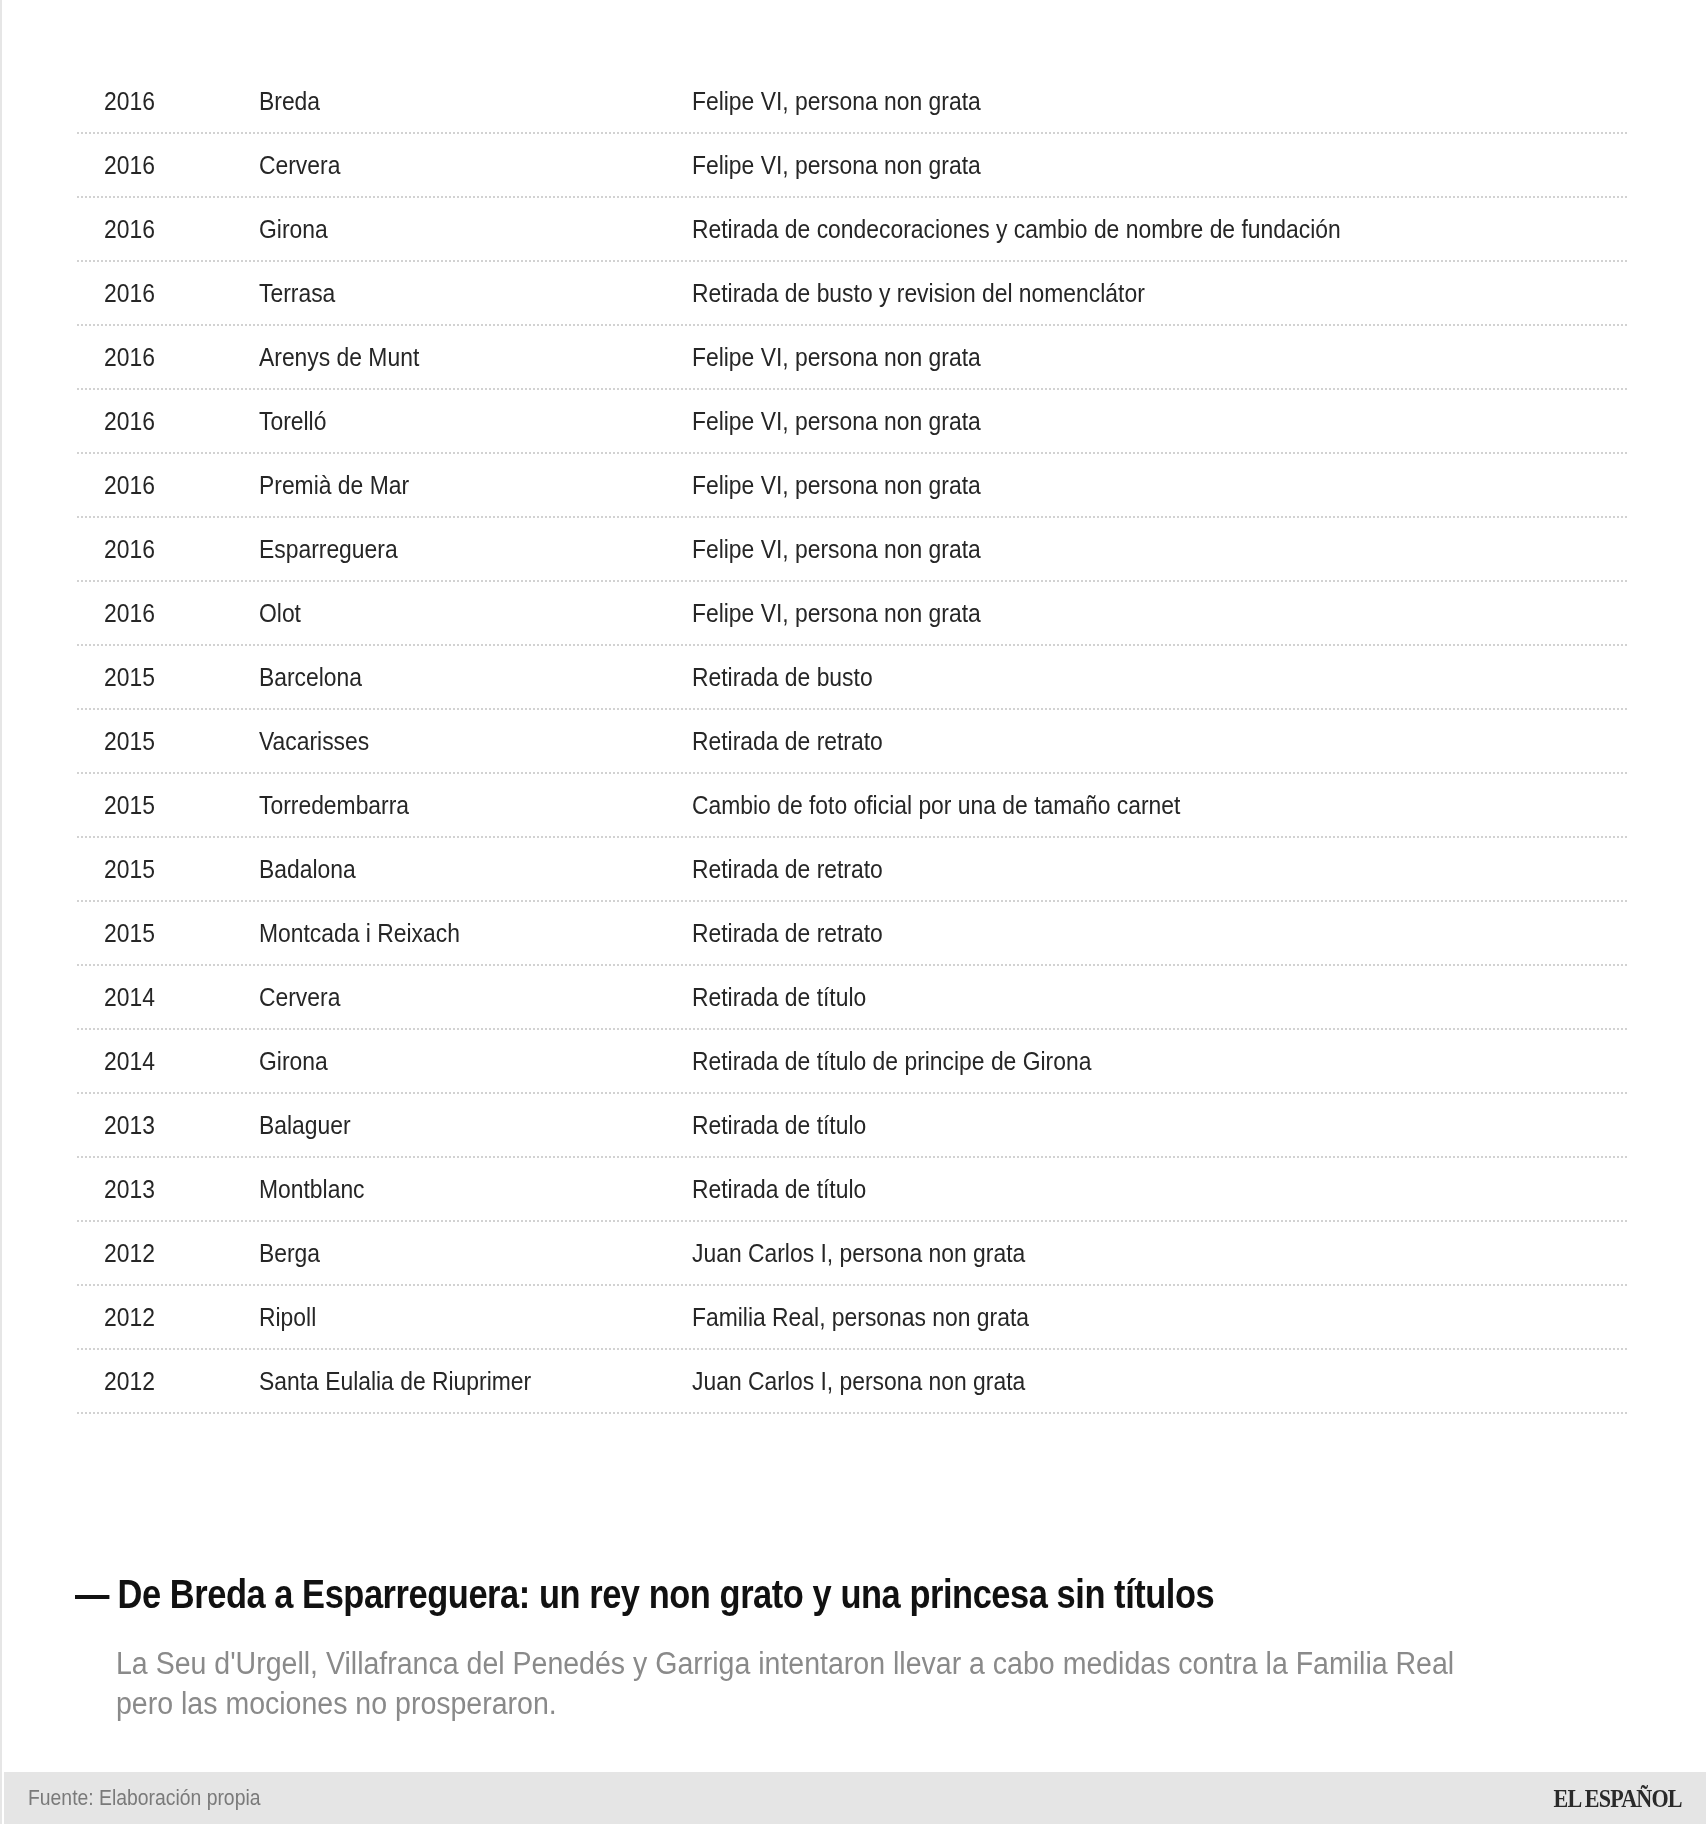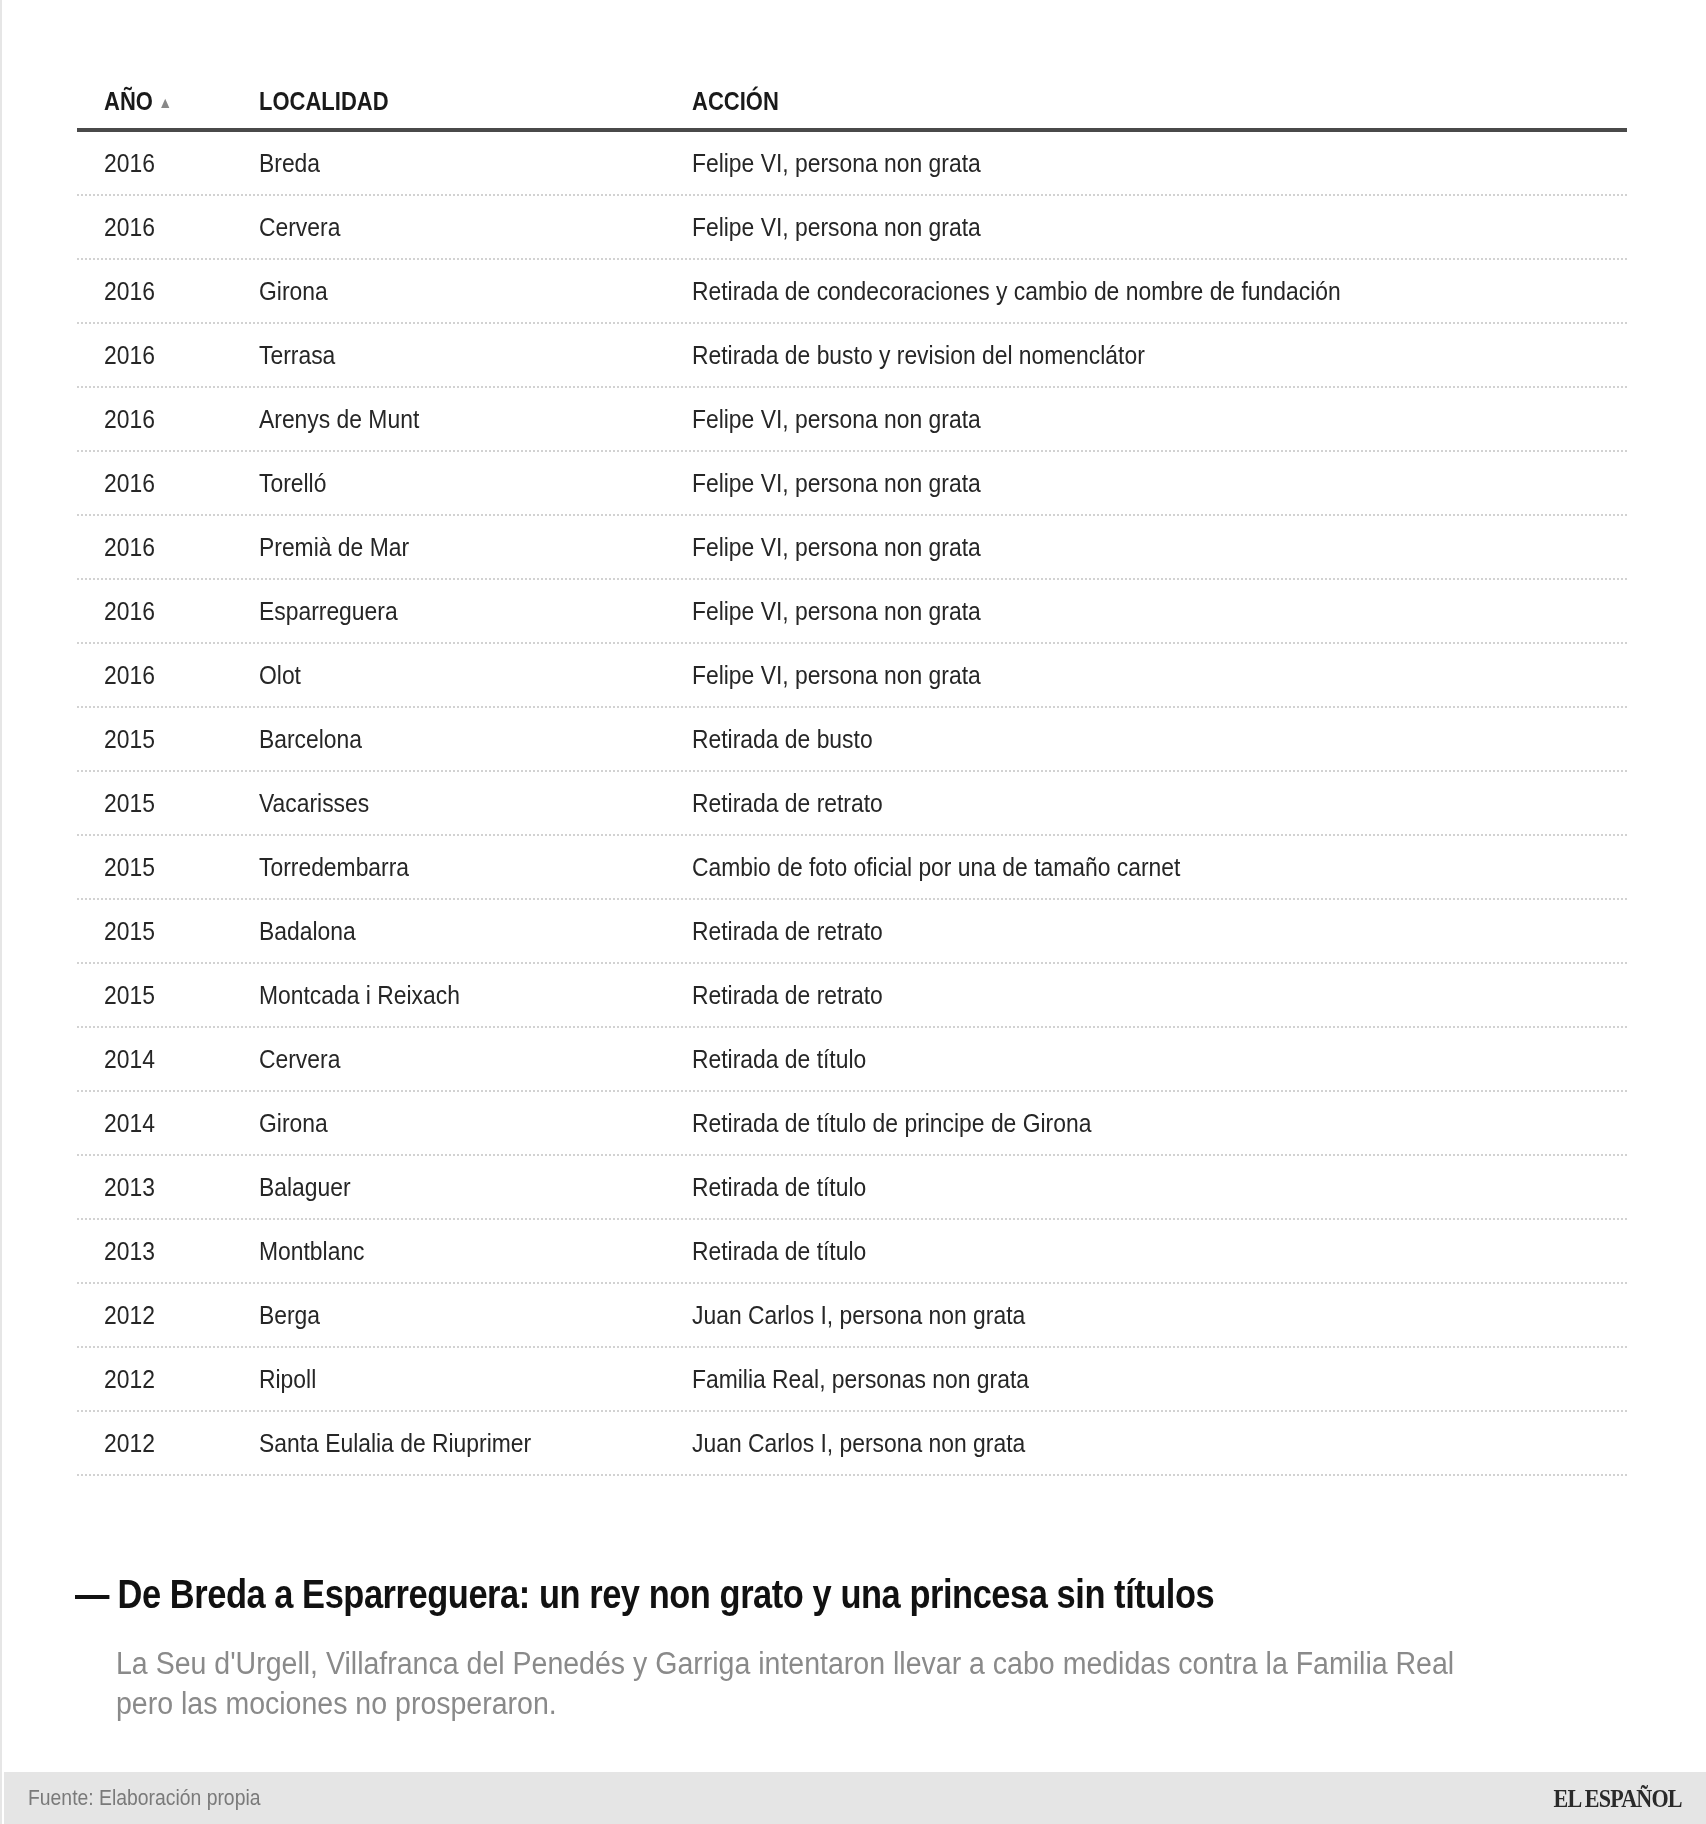--- a/index.html
+++ b/index.html
@@ -23,29 +23,20 @@
     .footer { position: absolute; left: 2px; top: 1772px; width: 1704px; height: 52px; background: #e5e5e5; }
     .source { position: absolute; left: 24px; top: 0; line-height: 52px; font-size: 22px; color: #7a7a7a; transform: scaleX(0.88); transform-origin: left center; white-space: nowrap; }
     .logo { position: absolute; right: 26px; top: 0; line-height: 54px; font-family: "Liberation Serif", "DejaVu Serif", serif; font-size: 26px; font-weight: bold; color: #2a2a2a; letter-spacing: -1px; transform: scaleX(0.85); transform-origin: right center; white-space: nowrap; }
   </style>
 </head>
 <body>
 
 <div class="page">
 
   <div class="table-wrap">
-    <div class="thead">
-      <div class="th-row">
-        <div class="th col-year" style="top:17px;">
-          <span>AÑO</span><span class="sort-icon">▲</span>
-        </div>
-        <div class="th col-loc" style="top:17px;">LOCALIDAD</div>
-        <div class="th col-act" style="top:17px;">ACCIÓN</div>
-      </div>
-    </div>
 
     <div class="tbody" id="tbody">
         <div class="tr">
           <div class="td col-year">2016</div>
           <div class="td col-loc">Breda</div>
           <div class="td col-act">Felipe VI, persona non grata</div>
         </div>
         <div class="tr">
           <div class="td col-year">2016</div>
           <div class="td col-loc">Cervera</div>

